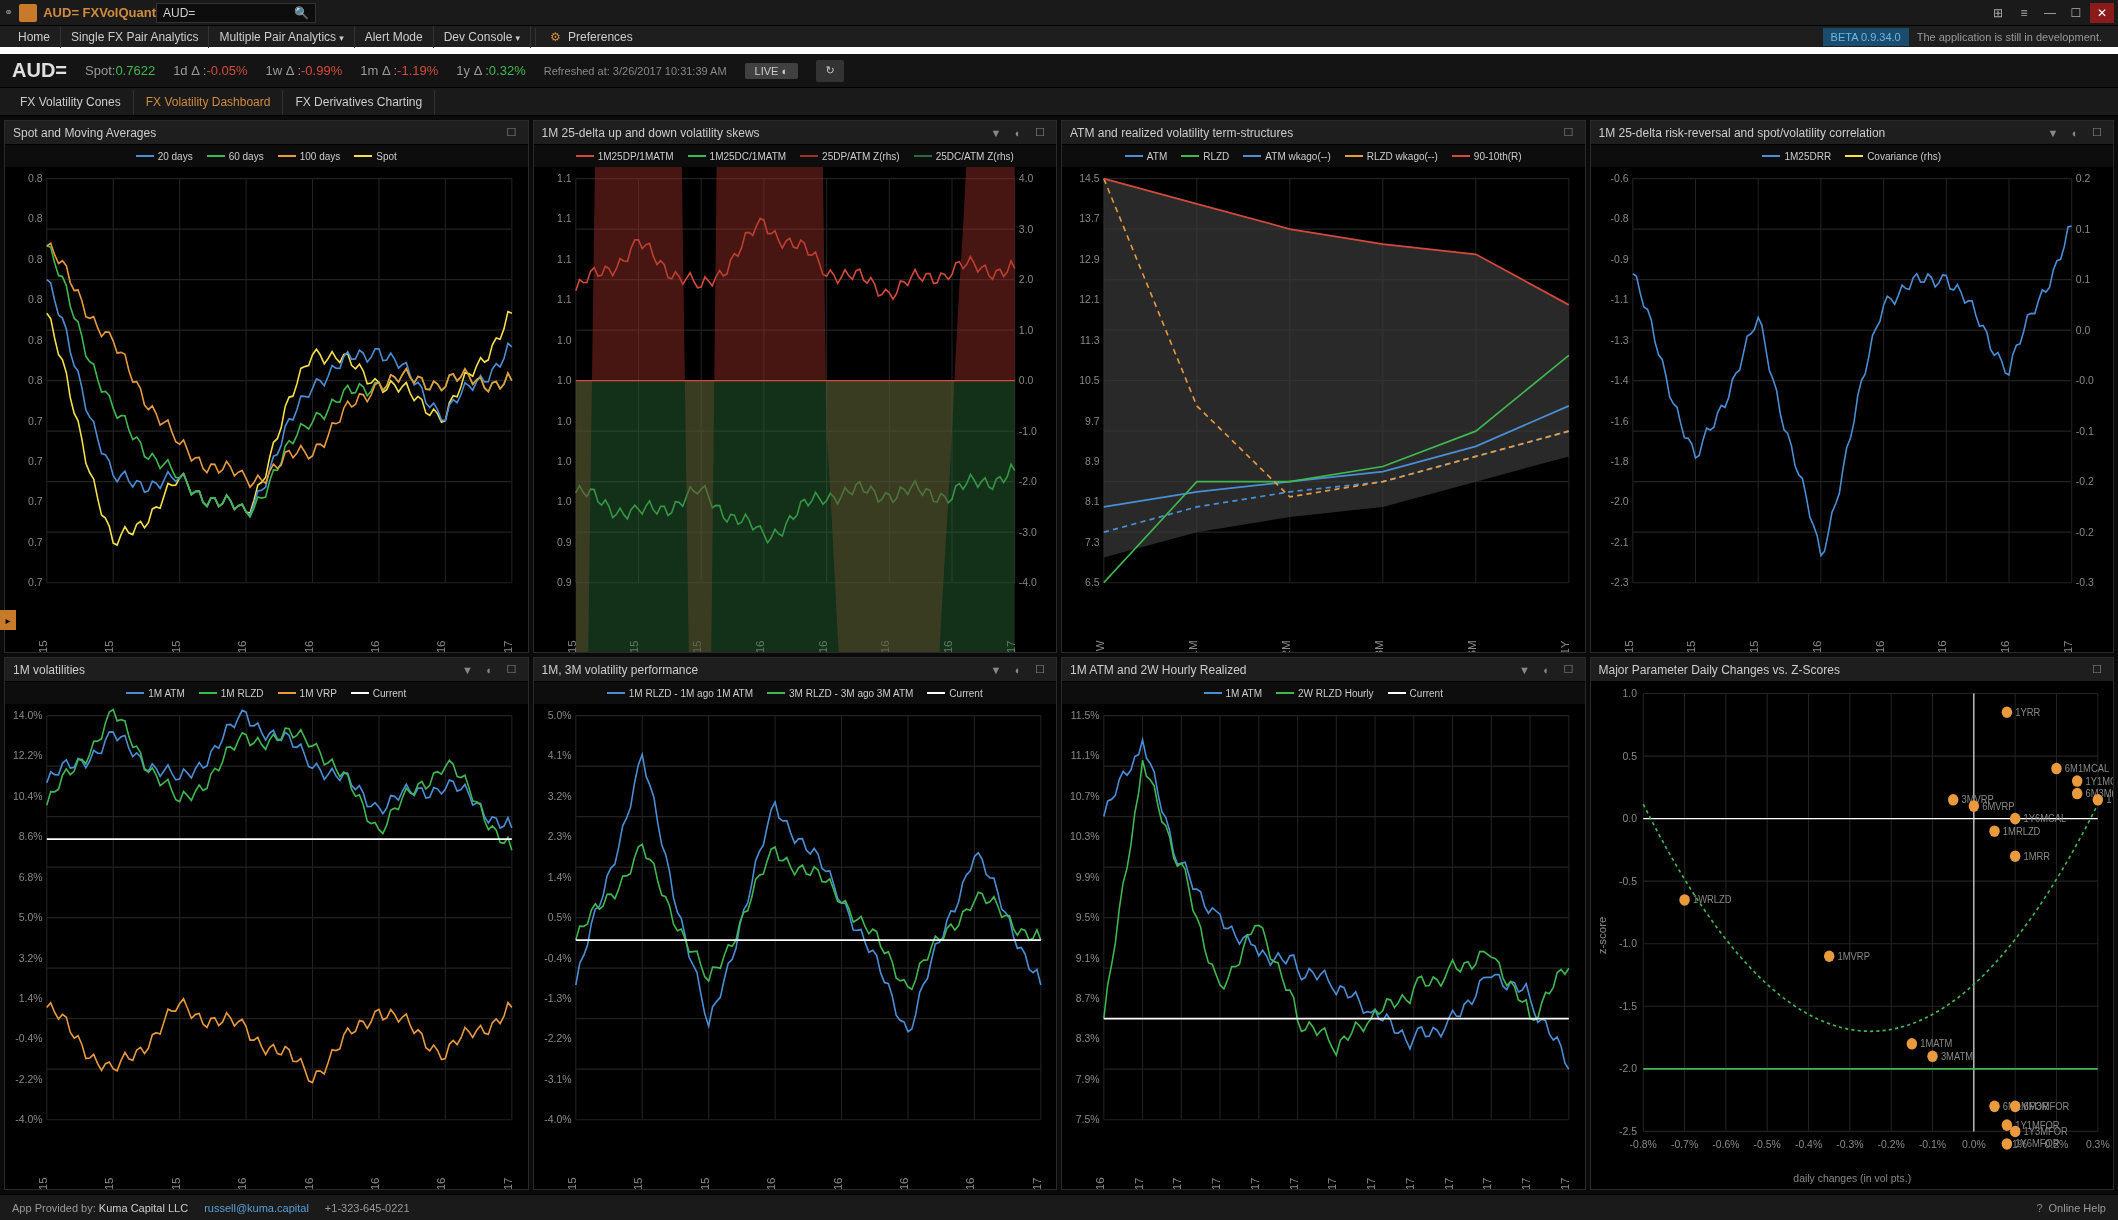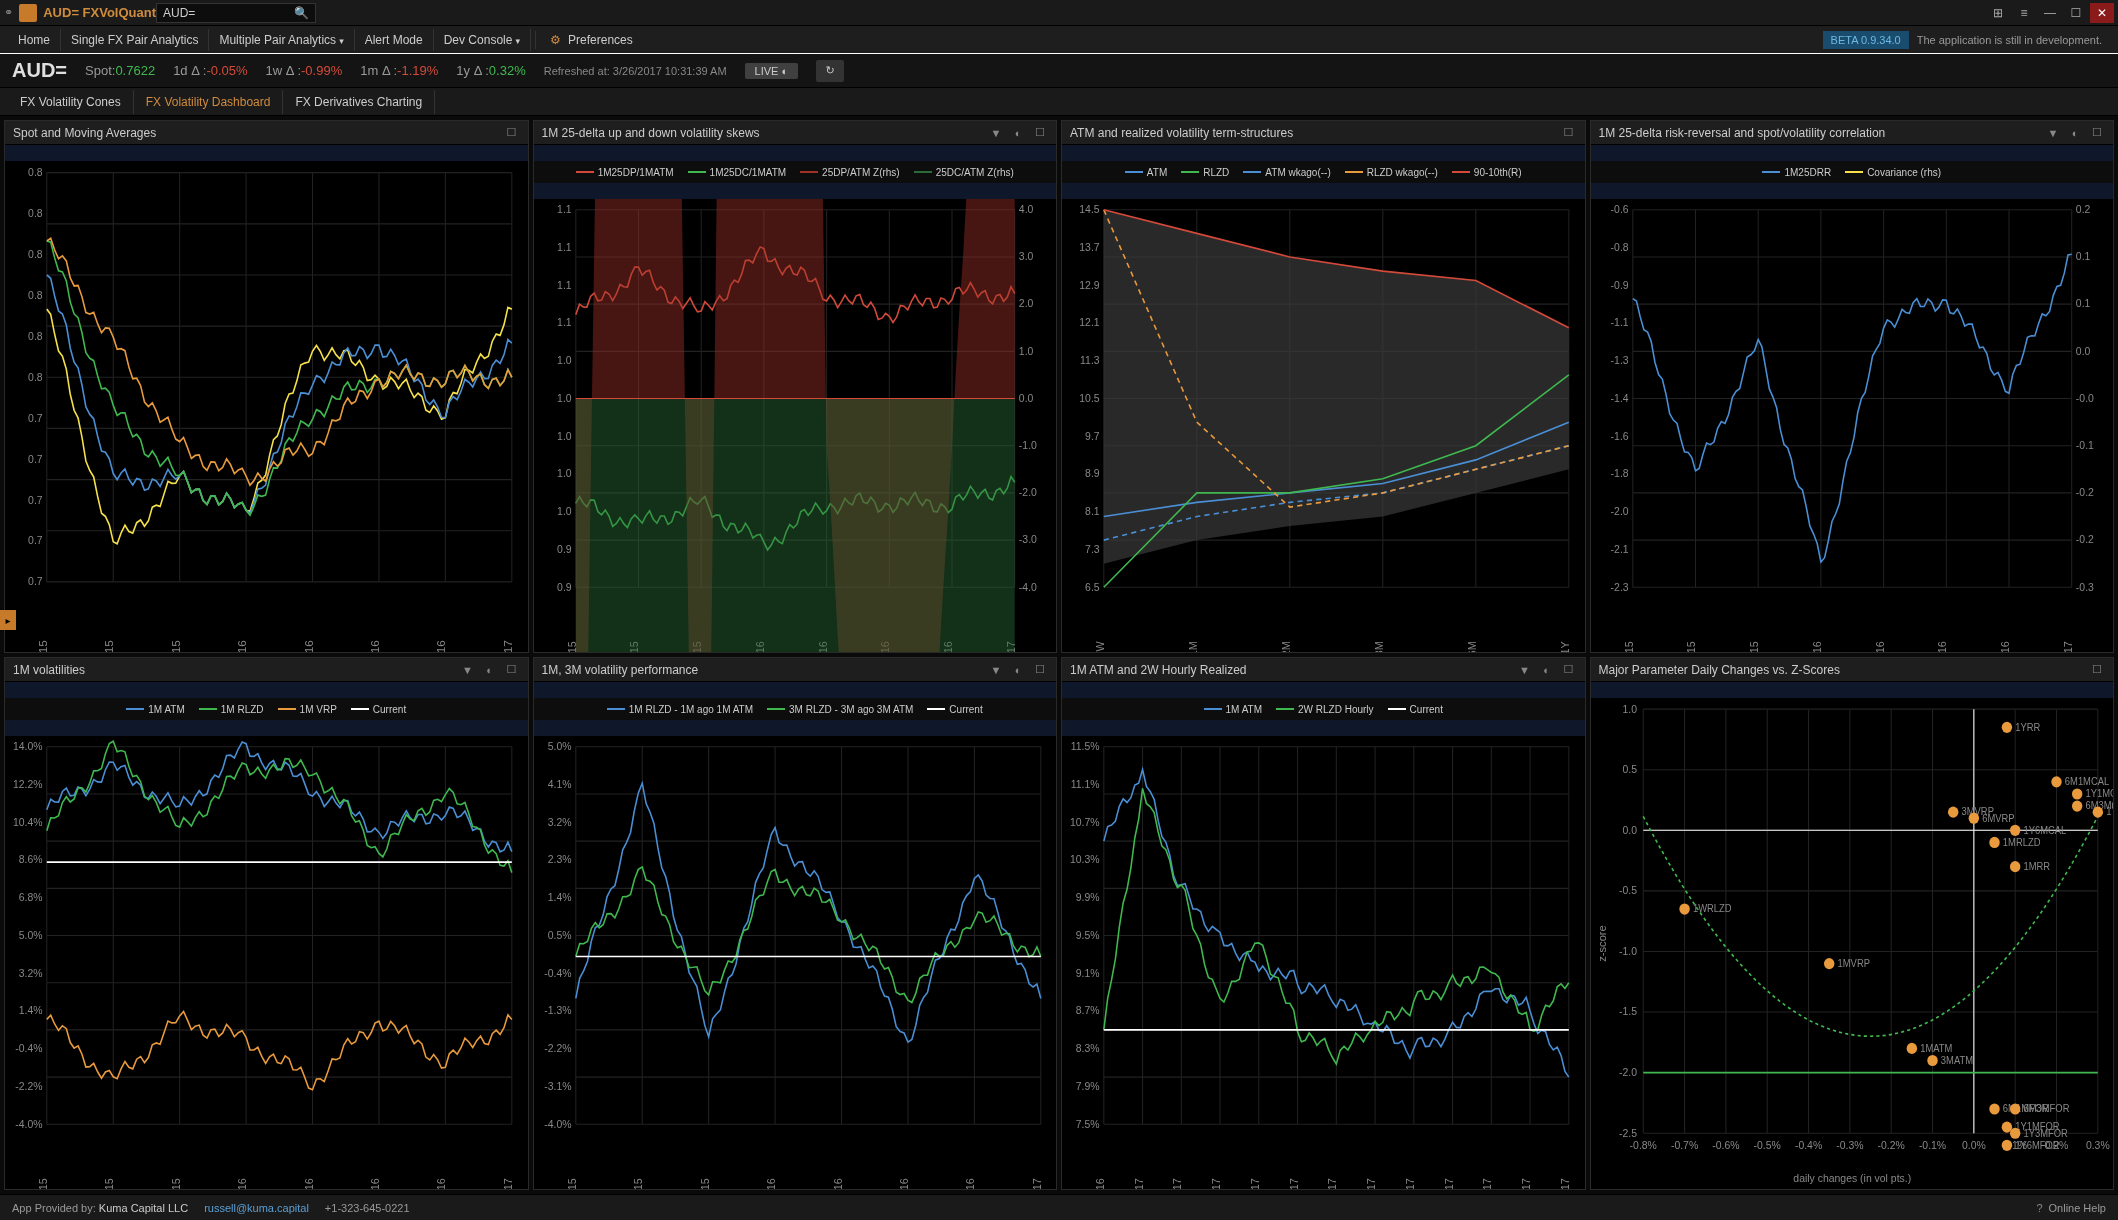--- a/index.html
+++ b/index.html
@@ -22,40 +22,40 @@
   border-bottom: 1px solid #000;
 }
 .titlebar .app-icon { width:18px; height:18px; background:#c77b2a; margin-right:6px; display:inline-block; border-radius:2px;}
 .titlebar .title-text { color:#d08b3d; font-weight:bold; font-size:13px; margin-right:0;}
 .search-box { background:#0d0d0d; border:1px solid #333; padding:2px 6px; width:160px; display:flex; align-items:center;}
 .search-box input { background:transparent; border:none; color:#ccc; width:100%; outline:none; font-size:12px;}
 .search-box .search-icon { color:#aaa; font-size:12px;}
 .titlebar-right { margin-left:auto; display:flex; gap:2px;}
 .win-btn { width:24px; height:20px; background:#1a1a1a; color:#aaa; display:flex; align-items:center; justify-content:center; cursor:pointer; font-size:12px;}
 .win-btn.close { background:#8b1a1a; color:#fff;}
-.menubar { height:28px; background:#1e1e1e; display:flex; align-items:center; padding:0 8px; gap:0; border-bottom:1px solid #ffffff;}
+.menubar { height:28px; background:#1e1e1e; display:flex; align-items:center; padding:0 8px; gap:0; border-bottom:7px solid #ffffff;}
 .menu-item { padding:4px 10px; color:#ccc; cursor:pointer; font-size:12px; border-right:1px solid #333;}
 .menu-item .chev { font-size:9px; margin-left:3px;}
 .menu-right { margin-left:auto; display:flex; align-items:center; gap:8px;}
 .beta-badge { background:#1a4d6d; color:#6bb8e6; padding:3px 8px; font-size:11px;}
 .dev-msg { color:#999; font-size:11px; padding-right:8px;}
 .statsbar { height:34px; background:#141414; display:flex; align-items:center; padding:0 12px; gap:18px; border-bottom:1px solid #000;}
 .pair-label { font-size:20px; font-weight:bold; color:#e0e0e0;}
 .stat { font-size:13px;}
 .stat .lbl { color:#999;}
 .stat .val.green { color:#3fb94f;}
 .stat .val.red { color:#d44a3a;}
 .refreshed { color:#888; font-size:11px;}
 .live-badge { background:#404040; padding:2px 10px; color:#ccc; font-size:11px; border-radius:2px;}
 .refresh-btn { background:#333; width:28px; height:22px; display:flex; align-items:center; justify-content:center; color:#ccc; cursor:pointer; border-radius:2px;}
 .tabsbar { height:28px; background:#1a1a1a; display:flex; align-items:center; padding:0 8px; border-bottom:1px solid #000;}
 .tab { padding:5px 12px; color:#ccc; cursor:pointer; font-size:12px; border-right:1px solid #333;}
 .tab.active { color:#d08b3d;}
 .grid { display:grid; grid-template-columns:repeat(4,1fr); grid-template-rows:1fr 1fr; gap:4px; padding:4px; height:calc(100% - 26px - 28px - 34px - 28px - 26px); background:#0a0a0a;}
-.panel { background:#0f172a; border:1px solid #2a2a2a; display:flex; flex-direction:column; position:relative;gap:16px;}
+.panel { background:#1d4ed8; border:1px solid #2a2a2a; display:flex; flex-direction:column; position:relative;}
 .panel-header { height:24px; background:#1e1e1e; display:flex; align-items:center; padding:0 8px; border-bottom:1px solid #000;}
 .panel-title { color:#ccc; font-size:12px; flex:1;}
 .panel-icons { display:flex; gap:6px;}
 .panel-icon { width:16px; height:16px; color:#888; cursor:pointer; display:flex; align-items:center; justify-content:center; font-size:11px;}
 .legend { height:22px; display:flex; align-items:center; justify-content:center; gap:14px; font-size:10px; background:#0d0d0d;}
 .legend-item { display:flex; align-items:center; gap:4px; color:#ccc;}
 .legend-swatch { width:18px; height:2px;}
 .chart-body { flex:1; position:relative; background:#000;}
 .chart-body svg { width:100%; height:100%; display:block;}
 .footer { height:26px; background:#1a1a1a; display:flex; align-items:center; padding:0 12px; gap:16px; border-top:1px solid #000; font-size:11px; color:#999;}
@@ -126,20 +126,38 @@
 
 <div class="grid" id="grid">
   <div class="expand-handle">▸</div>
 <div class="panel">
     <div class="panel-header">
       <span class="panel-title">Spot and Moving Averages</span>
       <div class="panel-icons">
           <span class="panel-icon">☐</span>
         </div>
     </div>
+    <div class="legend">
+        <div class="legend-item">
+          <span class="legend-swatch" style="background:#4a8fd6"></span>
+          <span>20 days</span>
+        </div>
+        <div class="legend-item">
+          <span class="legend-swatch" style="background:#3fb94f"></span>
+          <span>60 days</span>
+        </div>
+        <div class="legend-item">
+          <span class="legend-swatch" style="background:#e89a3c"></span>
+          <span>100 days</span>
+        </div>
+        <div class="legend-item">
+          <span class="legend-swatch" style="background:#f5e04a"></span>
+          <span>Spot</span>
+        </div>
+      </div>
     <div class="chart-body">
         <svg viewBox="0 0 500 420" preserveAspectRatio="none">
           <line class="grid-line" x1="40" y1="10" x2="485" y2="10"></line>
           <line class="grid-line" x1="40" y1="53.75" x2="485" y2="53.75"></line>
           <line class="grid-line" x1="40" y1="97.5" x2="485" y2="97.5"></line>
           <line class="grid-line" x1="40" y1="141.25" x2="485" y2="141.25"></line>
           <line class="grid-line" x1="40" y1="185" x2="485" y2="185"></line>
           <line class="grid-line" x1="40" y1="228.75" x2="485" y2="228.75"></line>
           <line class="grid-line" x1="40" y1="272.5" x2="485" y2="272.5"></line>
           <line class="grid-line" x1="40" y1="316.25" x2="485" y2="316.25"></line>

